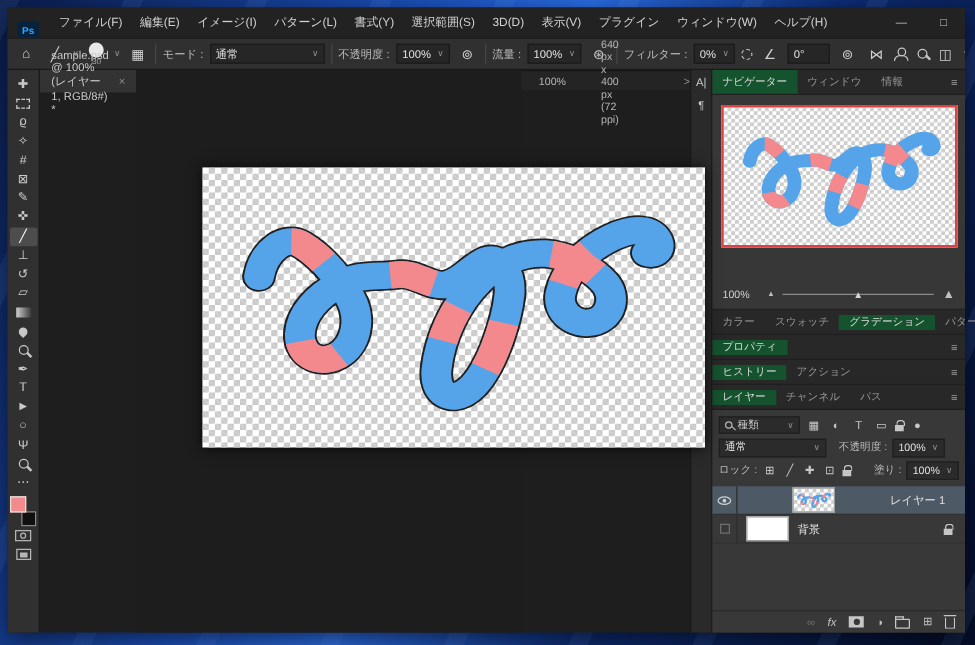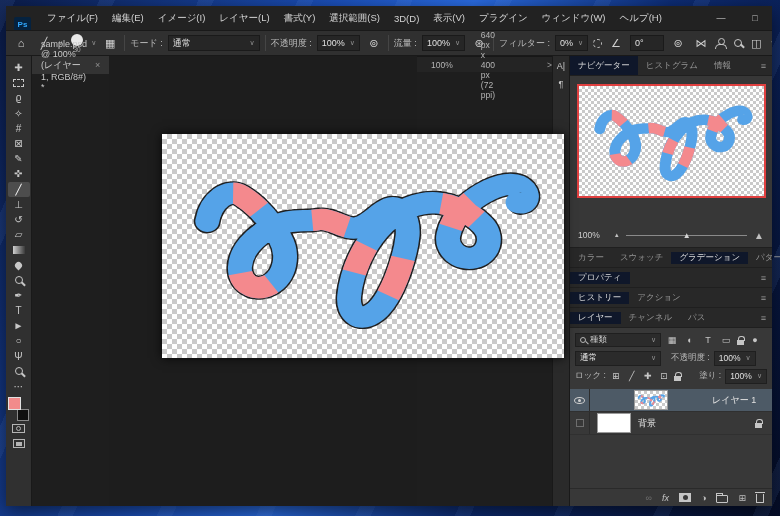--- a/index.html
+++ b/index.html
@@ -107,41 +107,41 @@
     border-right:1px solid #191919; display:flex; flex-direction:column; align-items:center;
     padding-top:5px; gap:8px; flex:0 0 18px; }
   .dock-icon{ color:#c8c8c8; font-size:9px; }
 
   
   .panels{ width:202px; background:#2b2b2b; display:flex; flex-direction:column; flex:0 0 202px; }
   .ptabs{ height:20px; background:#282828; display:flex; align-items:stretch;
     border-bottom:1px solid #1f1f1f; flex:0 0 20px; }
   .ptab{ padding:0 8px; display:flex; align-items:center; font-size:8.5px; color:#969696;
     white-space:nowrap; }
-  .ptab.active{ background:#0f172a; color:#dcdcdc; }
+  .ptab.active{ background:#14532d; color:#dcdcdc; }
   .pmenu{ margin-left:auto; color:#9a9a9a; font-size:9px; display:flex; align-items:center;
     padding-right:6px; }
   .navbody{ height:172px; background:#373737; display:flex; flex-direction:column;
     border-bottom:1px solid #1f1f1f; flex:0 0 172px; }
   .navthumb{ margin:8px 6px 0 7px; height:114px; border:2px solid var(--navigator-border,#e04040); }
   .navslider{ margin-top:auto; height:24px; display:flex; align-items:center; padding:0 8px;
     gap:7px; }
   .navslider .pct{ font-size:8.5px; color:#cfcfcf; width:30px; }
   .navslider .m-s{ color:#c0c0c0; font-size:7px; }
   .navslider .m-l{ color:#c0c0c0; font-size:10px; }
   .navtrack{ flex:1; height:1px; background:#8a8a8a; position:relative; }
   .navtrack .thumb{ position:absolute; left:47%; top:-4px; color:#d5d5d5; font-size:8px; }
 
   .row-panel{ flex:0 0 20px;align-items:center; }
 
   
   .layers{ flex:1; background:#383838; display:flex; flex-direction:column; min-height:0; }
   .lrow{ display:flex; align-items:center; padding:0 5px; gap:4px; flex:0 0 18px; }
   .searchbox{ background:#2b2b2b; border:1px solid #1f1f1f; height:14px; display:flex;
-    align-items:center; gap:4px; padding:0 4px; width:86px; font-size:8.5px; color:#cfcfcf; }
+    align-items:center; gap:4px; padding:0 4px; width:65px; font-size:8.5px; color:#cfcfcf; }
   .mini-mag{ width:6px; height:6px; border:1.2px solid #b5b5b5; border-radius:50%; position:relative; }
   .mini-mag::after{ content:""; position:absolute; width:3.5px; height:1.3px; background:#b5b5b5;
     right:-3px; bottom:-1px; transform:rotate(45deg); }
   .f-ico{ color:#c6c6c6; font-size:9px; width:14px; text-align:center; }
   .lock-ico{ width:7px; height:5px; background:#c6c6c6; position:relative; margin-top:4px; }
   .lock-ico::before{ content:""; position:absolute; left:1px; top:-4px; width:5px; height:4px;
     border:1.2px solid #c6c6c6; border-bottom:none; border-radius:3px 3px 0 0; }
   .sel{ background:#2b2b2b; border:1px solid #1f1f1f; height:15px; display:flex;
     align-items:center; padding:0 4px; font-size:8.5px; color:#e0e0e0; }
   .sel .chev{ margin-left:5px; color:#8f8f8f; font-size:7px; }
@@ -182,21 +182,21 @@
 </head>
 <body>
 
 <div class="window">
 
   <div class="menubar">
     <div class="ps-logo">Ps</div>
     <span class="menu-item">ファイル(F)</span>
     <span class="menu-item">編集(E)</span>
     <span class="menu-item">イメージ(I)</span>
-    <span class="menu-item">レイヤー(L)</span>
+    <span class="menu-item">パターン(L)</span>
     <span class="menu-item">書式(Y)</span>
     <span class="menu-item">選択範囲(S)</span>
     <span class="menu-item">3D(D)</span>
     <span class="menu-item">表示(V)</span>
     <span class="menu-item">プラグイン</span>
     <span class="menu-item">ウィンドウ(W)</span>
     <span class="menu-item">ヘルプ(H)</span>
     <div class="win-controls">
       <div class="win-btn">—</div>
       <div class="win-btn">□</div>
@@ -367,21 +367,21 @@
 
     <div class="dockstrip">
       <span class="dock-icon">A|</span>
       <span class="dock-icon">¶</span>
     </div>
 
     <div class="panels">
 
       <div class="ptabs">
         <span class="ptab active">ナビゲーター</span>
-        <span class="ptab">ヒストグラム</span>
+        <span class="ptab">ウィンドウ</span>
         <span class="ptab">情報</span>
         <span class="pmenu">≡</span>
       </div>
       <div class="navbody">
         <div class="navthumb checker" style="background-size:6px 6px;background-position:0 0,3px 3px">
           <svg viewBox="0 0 640 400" preserveAspectRatio="none">
             <use href="#squiggle" class="stroke-blue"></use>
             <use href="#squiggle" class="stroke-pink"></use>
           </svg>
         </div>

